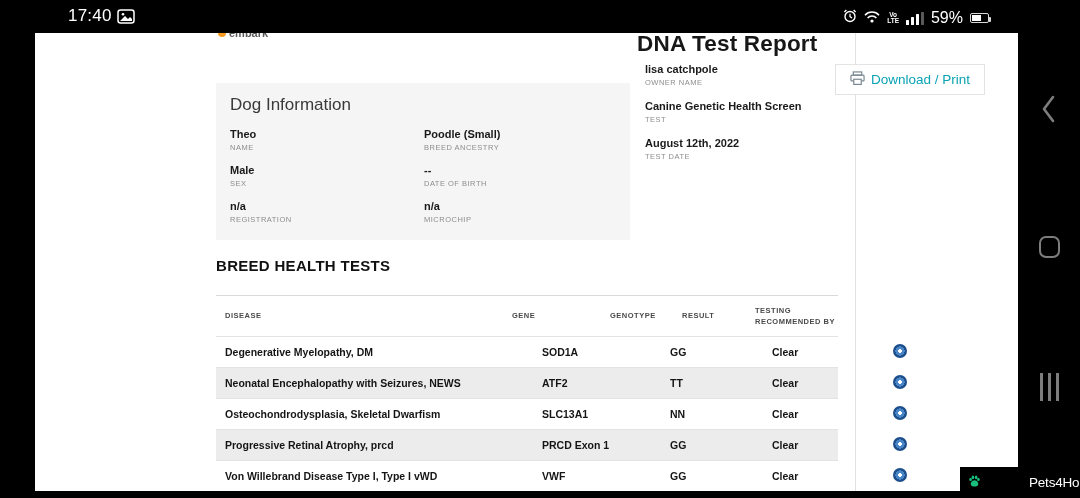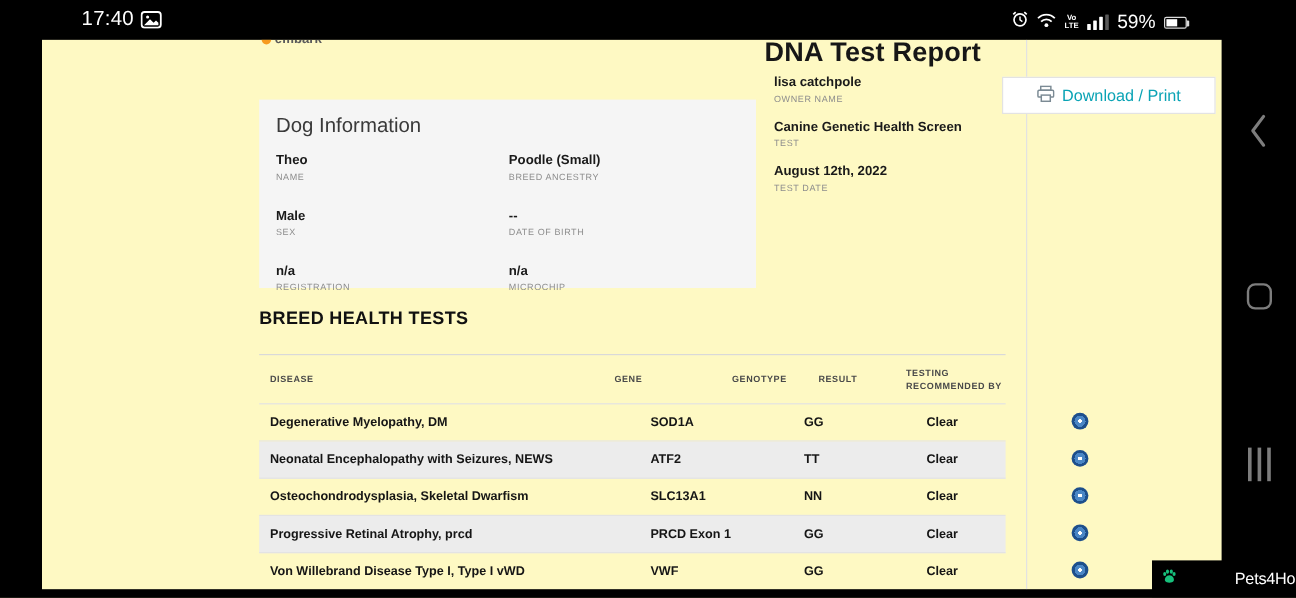--- a/index.html
+++ b/index.html
@@ -15,34 +15,34 @@
   .sig { display:flex; align-items:flex-end; gap:2px; height:13px; }
   .sig i { display:block; width:3px; background:#fff; border-radius:.5px; }
   .sig i:nth-child(1){height:5px} .sig i:nth-child(2){height:8px}
   .sig i:nth-child(3){height:11px} .sig i:nth-child(4){height:13px; background:rgba(255,255,255,.35)}
   .pct { color:#fff; font-size:16px;text-align:right; }
   .battery { position:relative; width:19px; height:10px; border:1px solid rgba(255,255,255,.85); border-radius:2px; padding:1px; display:inline-block; }
   .battery .fill { display:block; height:100%; width:60%; background:#fff; }
   .battery:after { content:""; position:absolute; right:-3px; top:2.5px; width:2px; height:5px; background:rgba(255,255,255,.85); border-radius:0 1px 1px 0; }
 
   
-  .screen { position:absolute; left:35px; top:33px; width:983px; height:458px; background:#fef9c3; overflow:hidden; }
+  .screen { position:absolute; left:35px; top:33px; width:983px; height:458px; background:#ffffff; overflow:hidden; }
   .page-edge { position:absolute; left:820px; top:0; width:1px; height:458px; background:#e2e2e2; }
 
   .embark-logo { position:absolute; left:183px; top:-6px; font-size:11px; font-weight:700; color:#5a5a5a; display:flex; align-items:center; gap:3px; }
   .embark-dot { width:8px; height:8px; border-radius:50%; background:#f79b1f; display:inline-block; }
 
   .report-title { position:absolute; left:602px; top:-2px; font-size:22.5px; font-weight:800; color:#171717; letter-spacing:.2px; }
 
-  .download-btn { position:absolute; left:800px; top:31px; width:178px; height:31px; background:#fff; border:1px solid #e3e3e3; display:flex; align-items:center; justify-content:center; gap:6px; color:#0aa3b5; font-size:13.5px; font-family:"Liberation Sans", sans-serif; cursor:pointer; }
+  .download-btn { position:absolute; left:800px; top:31px; width:150px; height:31px; background:#fff; border:1px solid #e3e3e3; display:flex; align-items:center; justify-content:center; gap:6px; color:#0aa3b5; font-size:13.5px; font-family:"Liberation Sans", sans-serif; cursor:pointer; }
 
   
   .dog-card { position:absolute; left:181px; top:50px; width:414px; height:157px; background:#f5f5f5; padding:12px 14px; }
   .dog-card h2 { font-size:17px; font-weight:400; color:#3a3a3a; }
-  .field-grid { display:grid; grid-template-columns:194px 1fr; row-gap:22px; margin-top:13px; }
+  .field-grid { display:grid; grid-template-columns:194px 1fr; row-gap:12px; margin-top:13px; }
   .f-value { font-size:11px; font-weight:700; color:#1a1a1a; margin-bottom:3px; }
   .f-label { font-size:7.5px; color:#8d8d8d; letter-spacing:.5px; }
 
   
   .owner-info { position:absolute; left:610px; top:30px; }
   .owner-info .group { margin-bottom:13px; }
 
   .section-title { position:absolute; left:181px; top:224px; font-size:15px; font-weight:800; color:#111; letter-spacing:.3px; }
 
   

